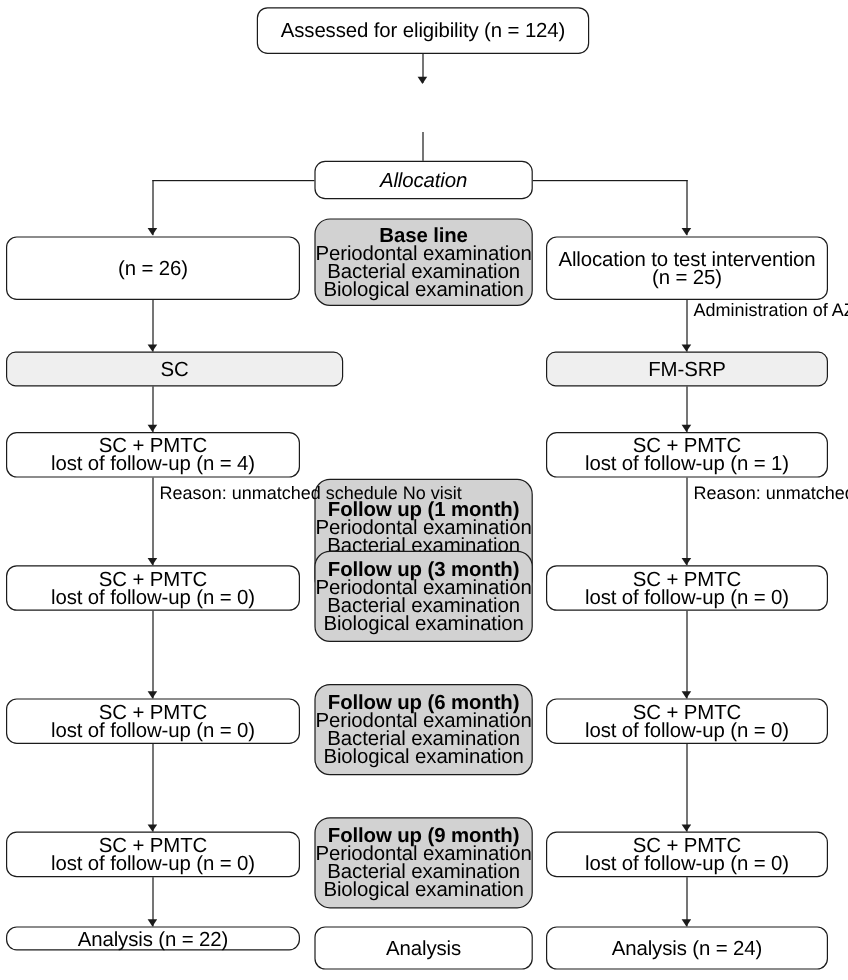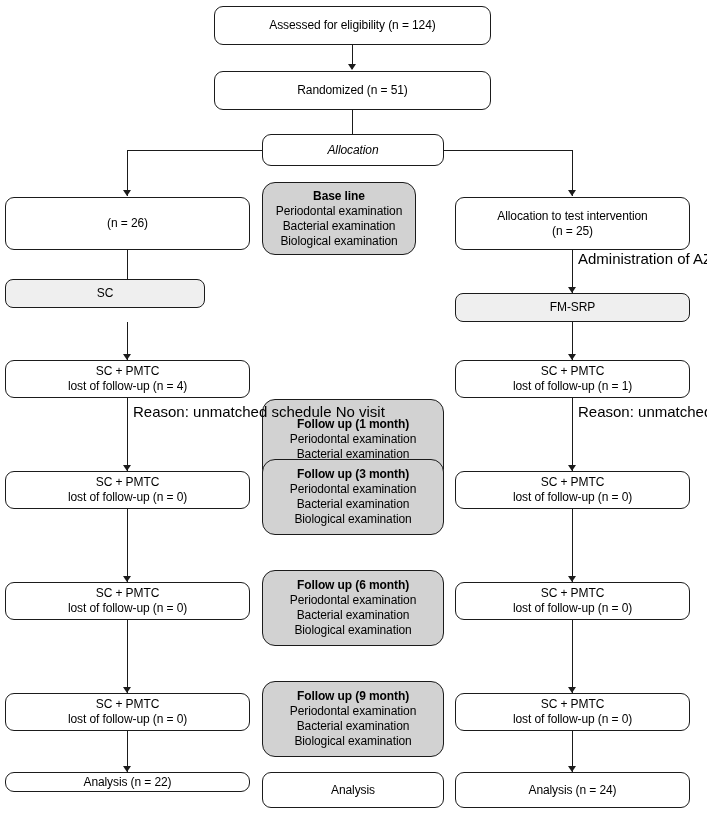--- a/index.html
+++ b/index.html
@@ -16,21 +16,21 @@
     position:absolute;
     box-sizing:border-box;
     border:1.4px solid #1b1b1b;
     border-radius:9px;
     background:#ffffff;
     display:flex;
     flex-direction:column;
     align-items:center;
     justify-content:center;
     text-align:center;
-    font-size:12px;
+    font-size:17px;
     line-height:15px;
     letter-spacing:-0.1px;
     padding:0 6px;
   }
   .box.shaded{
     background:#d2d2d2;
     border:1.6px solid #1b1b1b;
     border-radius:13px;
   }
   .box.lightshade{
@@ -101,47 +101,44 @@
   <div class="arrow" style="left:568px;top:576px;"></div>
   <div class="vline" style="left:572px;top:620px;height:73px;"></div>
   <div class="arrow" style="left:568px;top:687px;"></div>
   <div class="vline" style="left:572px;top:731px;height:41px;"></div>
   <div class="arrow" style="left:568px;top:766px;"></div>
 
   <div class="box" style="left:214px;top:6px;width:277px;height:39px;">
     <span class="ln">Assessed for eligibility  (n = 124)</span>
   </div>
 
-  <div class="box" style="left:214px;top:71px;width:277px;height:39px;">
-    <span class="ln">Randomized (n = 51)</span>
-  </div>
 
   <div class="box" style="left:262px;top:134px;width:182px;height:32px;font-style:italic;">
     <span class="ln">Allocation</span>
   </div>
 
   <div class="box" style="left:5px;top:197px;width:245px;height:53px;">
     <span class="ln">(n = 26)</span>
   </div>
 
-  <div class="box shaded" style="left:262px;top:182px;width:154px;height:73px;">
+  <div class="box shaded" style="left:262px;top:182px;width:182px;height:73px;">
     <span class="ln ttl">Base line</span>
     <span class="ln">Periodontal examination</span>
     <span class="ln">Bacterial examination</span>
     <span class="ln">Biological examination</span>
   </div>
 
   <div class="box" style="left:455px;top:197px;width:235px;height:53px;">
     <span class="ln">Allocation to test intervention</span>
     <span class="ln">(n = 25)</span>
   </div>
 
   <div class="flabel" style="left:578px;top:251px;">Administration of AZM</div>
 
-  <div class="box lightshade" style="left:5px;top:279px;width:200px;height:29px;">
+  <div class="box lightshade" style="left:5px;top:293px;width:281px;height:29px;">
     <span class="ln">SC</span>
   </div>
 
   <div class="box lightshade" style="left:455px;top:293px;width:235px;height:29px;">
     <span class="ln">FM-SRP</span>
   </div>
 
   <div class="box" style="left:5px;top:360px;width:245px;height:38px;">
     <span class="ln">SC + PMTC</span>
     <span class="ln">lost of follow-up (n = 4)</span>

